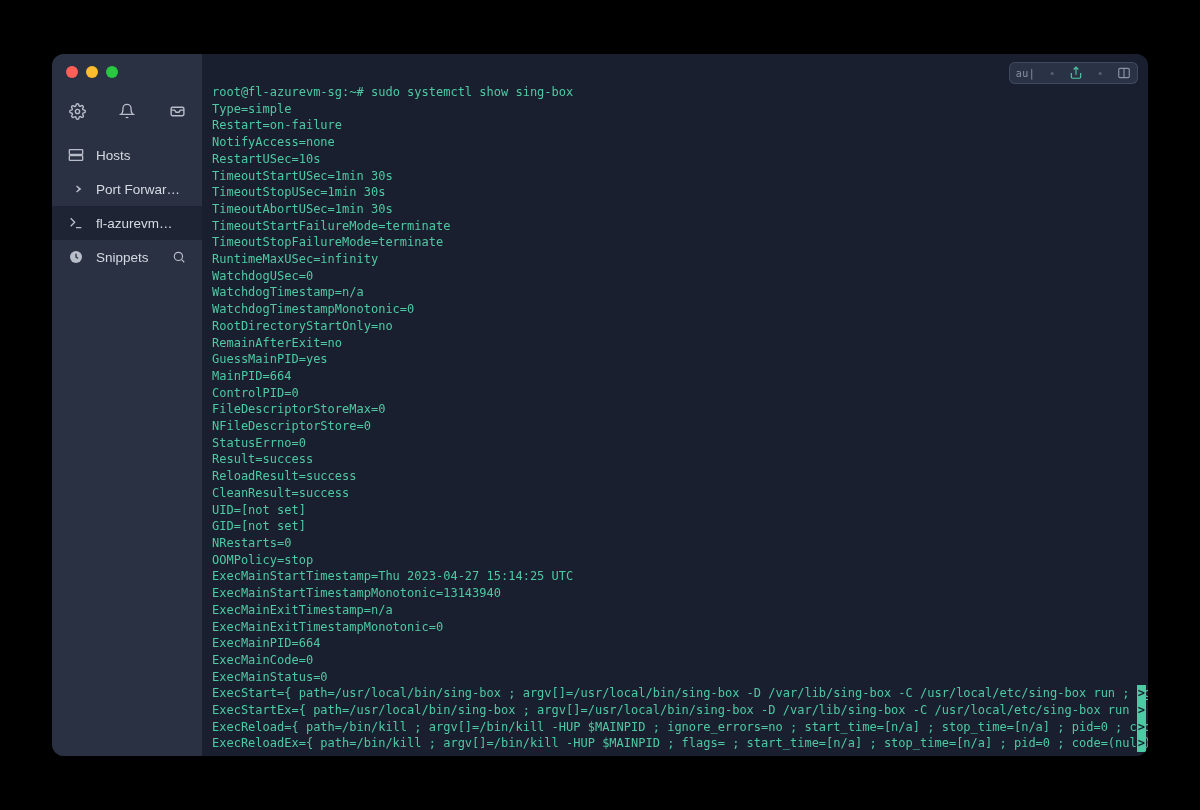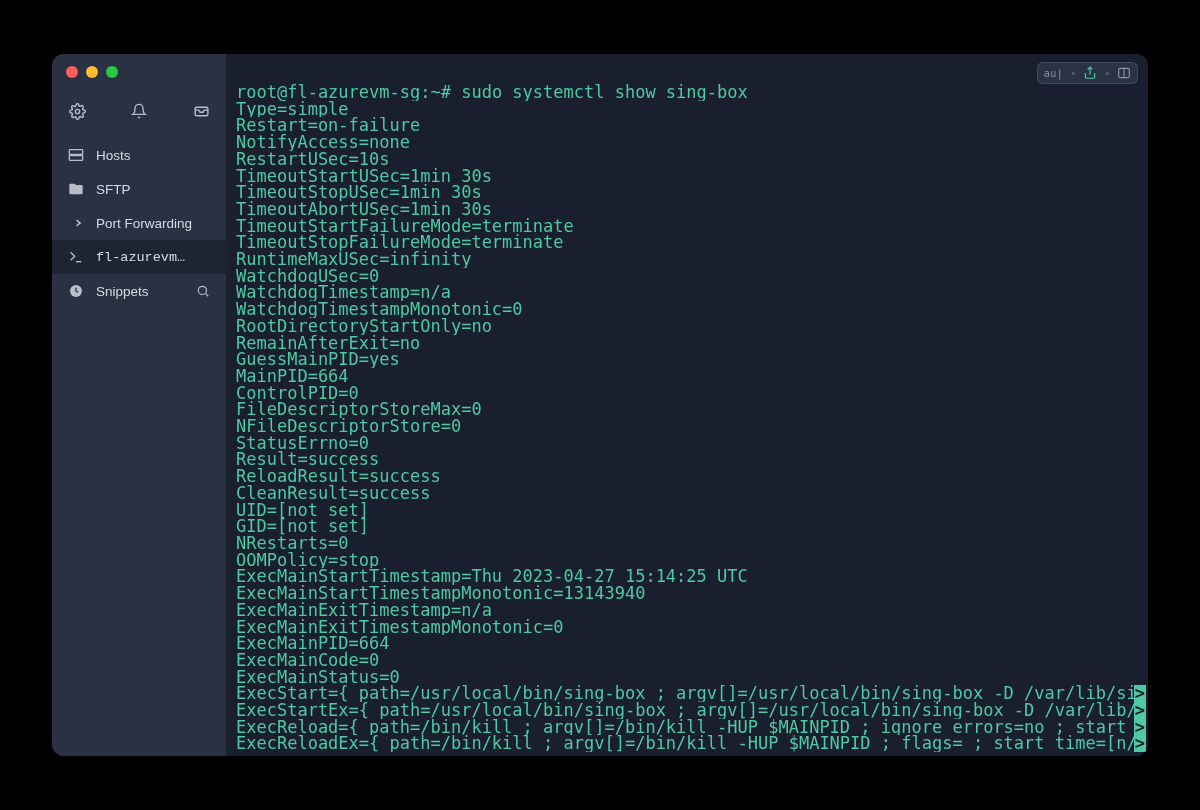--- a/index.html
+++ b/index.html
@@ -34,21 +34,21 @@
   .traffic-light {
     width: 12px;
     height: 12px;
     border-radius: 50%;
   }
   .tl-close { background: #ff5f57; }
   .tl-min { background: #febc2e; }
   .tl-max { background: #28c840; }
 
   .sidebar {
-    width: 174px;
+    width: 150px;
     background: #2a3142;
     display: flex;
     flex-direction: column;
     padding-top: 40px;
     flex-shrink: 0;
   }
   .sidebar-top-icons {
     display: flex;
     justify-content: space-between;
     padding: 8px 16px 18px 16px;
@@ -67,21 +67,20 @@
     display: flex;
     align-items: center;
     gap: 12px;
     padding: 9px 16px;
     color: #d6dae3;
     font-size: 13.5px;
     cursor: pointer;
   }
   .nav-item.active {
     background: #1e2433;
-    font-family: Liberation Mono, monospace;
   }
   .nav-item .icon {
     width: 16px;
     height: 16px;
     display: flex;
     align-items: center;
     justify-content: center;
     color: #b8bdc9;
     flex-shrink: 0;
   }
@@ -102,21 +101,21 @@
     background: #191f2e;
     position: relative;
     overflow: hidden;
   }
   .term-toolbar {
     position: absolute;
     top: 8px;
     right: 10px;
     display: flex;
     align-items: center;
-    gap: 8px;
+    gap: 15px;
     background: rgba(60,70,92,0.5);
     border: 1px solid rgba(120,130,155,0.3);
     border-radius: 6px;
     padding: 3px 6px;
     color: #8c93a6;
     font-size: 11px;
     z-index: 5;
   }
   .term-toolbar .tb-text {
     font-family: ui-monospace, Menlo, monospace;
@@ -129,21 +128,21 @@
   .term-toolbar svg { width: 14px; height: 14px; }
   .term-toolbar .tb-btn { cursor: pointer; display:flex; align-items:center;}
 
   .term-content {
     position: absolute;
     top: 30px;
     left: 10px;
     right: 0;
     bottom: 0;
     font-family: ui-monospace, "SF Mono", Menlo, Consolas, monospace;
-    font-size: 17px;
+    font-size: 12px;
     line-height: 16.7px;
     color: #4ec9a3;
     white-space: pre;
     overflow: hidden;
   }
   .term-line {
     white-space: nowrap;
     overflow: hidden;
     position: relative;
     padding-right: 12px;
@@ -198,28 +197,20 @@
         <svg viewBox="0 0 24 24" width="16" height="16" fill="none" stroke="currentColor" stroke-width="2">
             <rect x="2" y="4" width="20" height="7" rx="1"></rect>
             <rect x="2" y="13" width="20" height="7" rx="1"></rect>
             <line x1="6" y1="7.5" x2="6" y2="7.5"></line>
             <line x1="6" y1="16.5" x2="6" y2="16.5"></line>
           </svg>
       </span>
       <span class="label">Hosts</span>
     </div>
 
-    <div class="nav-item">
-      <span class="icon">
-        <svg viewBox="0 0 24 24" width="16" height="16" fill="currentColor">
-            <path d="M10 4H4a2 2 0 0 0-2 2v12a2 2 0 0 0 2 2h16a2 2 0 0 0 2-2V8a2 2 0 0 0-2-2h-8l-2-2z"></path>
-          </svg>
-      </span>
-      <span class="label">SFTP</span>
-    </div>
 
     <div class="nav-item">
       <span class="icon">
         <svg viewBox="0 0 24 24" width="16" height="16" fill="currentColor">
             <path d="M5 12h11l-4-4 1.4-1.4L20 12l-6.6 5.4L12 16l4-4H5z"></path>
           </svg>
       </span>
       <span class="label">Port Forwarding</span>
     </div>
 

